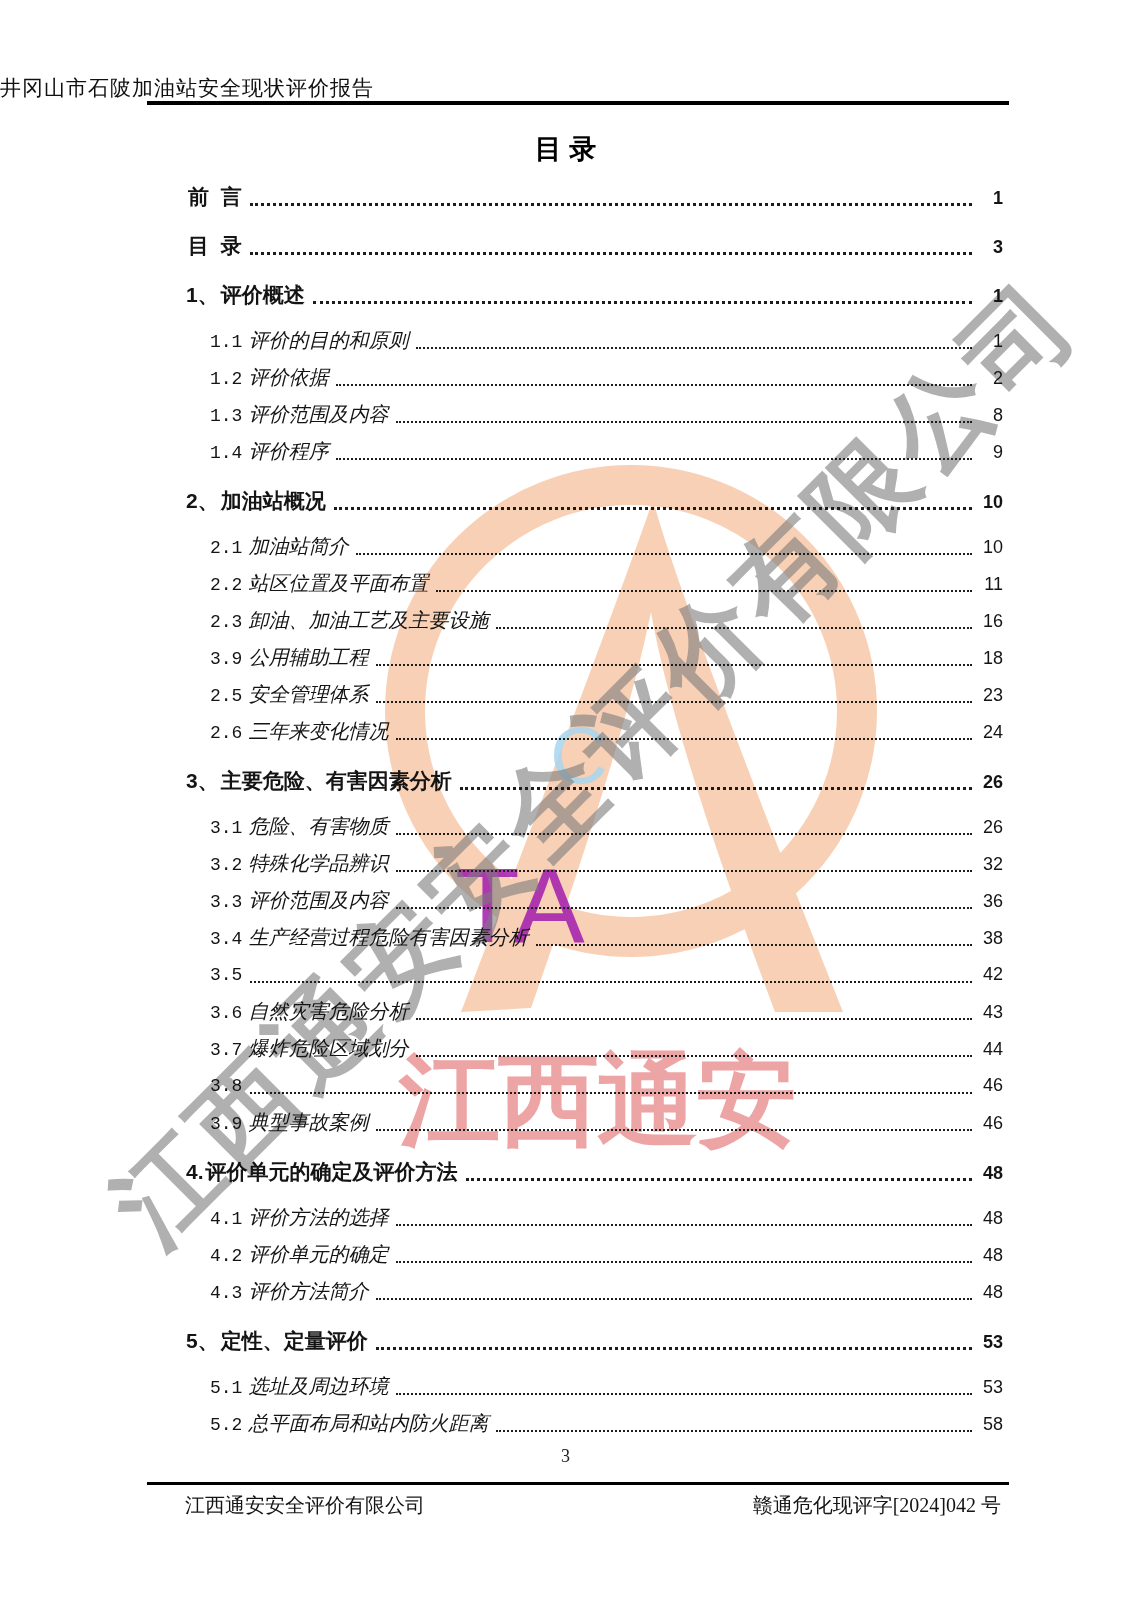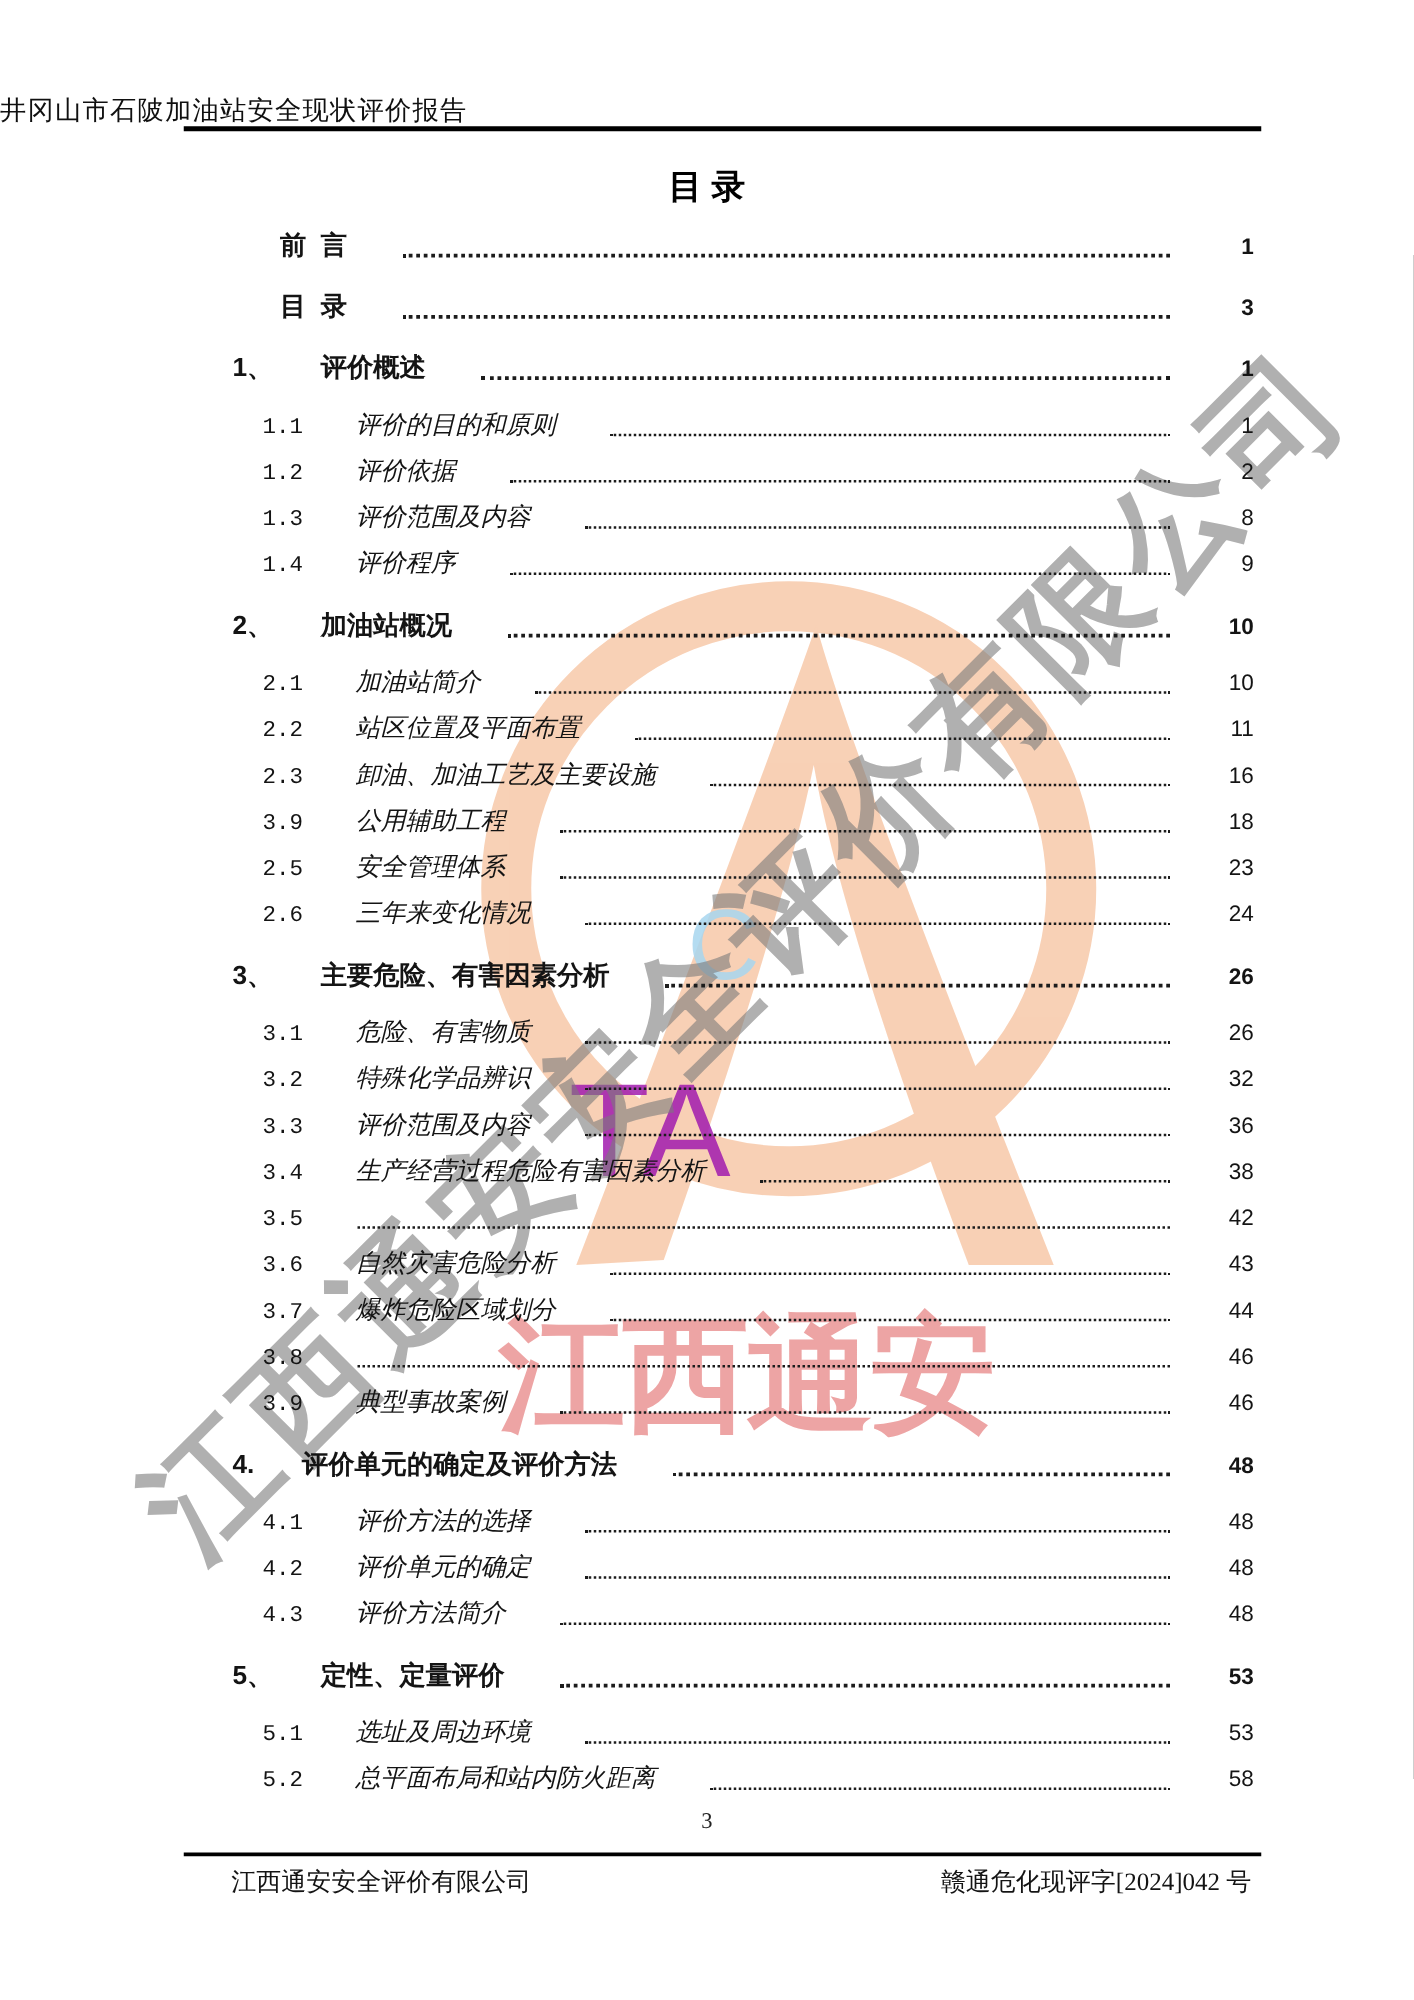--- a/index.html
+++ b/index.html
@@ -54,21 +54,21 @@
     position:absolute;top:131px;left:0;right:0;
     text-align:center;font-size:27px;font-weight:700;
     font-family:"Liberation Sans","DejaVu Sans",sans-serif;
     color:#000;
   }
   #toc{
     position:absolute;top:166px;left:147px;width:856px;
   }
   .toc-row{
     display:flex;align-items:baseline;height:37px;
-    font-size:20px;line-height:37px;gap:36px;
+    font-size:20px;line-height:37px;
   }
   .toc-row.chapter{
     margin-top:12px;margin-bottom:9px;
     font-family:"Liberation Sans","DejaVu Sans",sans-serif;
     font-weight:700;font-size:21px;
     padding-left:39px;
   }
   .toc-row.sub{padding-left:63px;}
   .toc-num{white-space:pre;}
   .toc-row.sub .toc-num{font-family:Liberation Mono, monospace;font-size:18px;}

